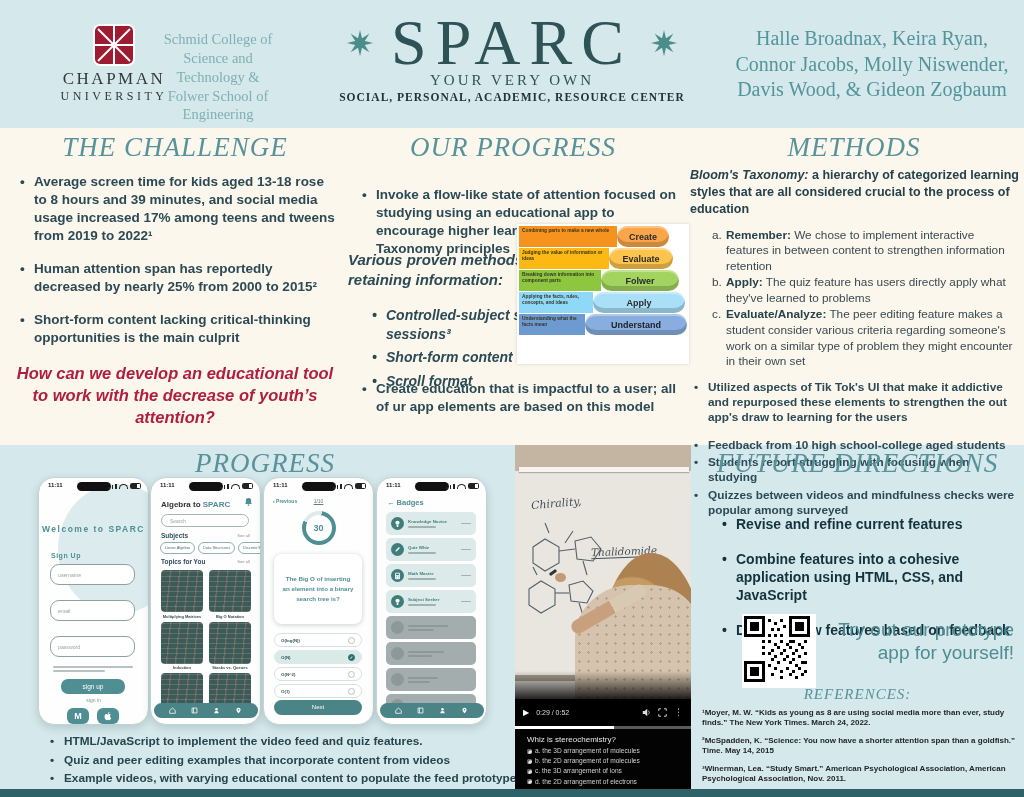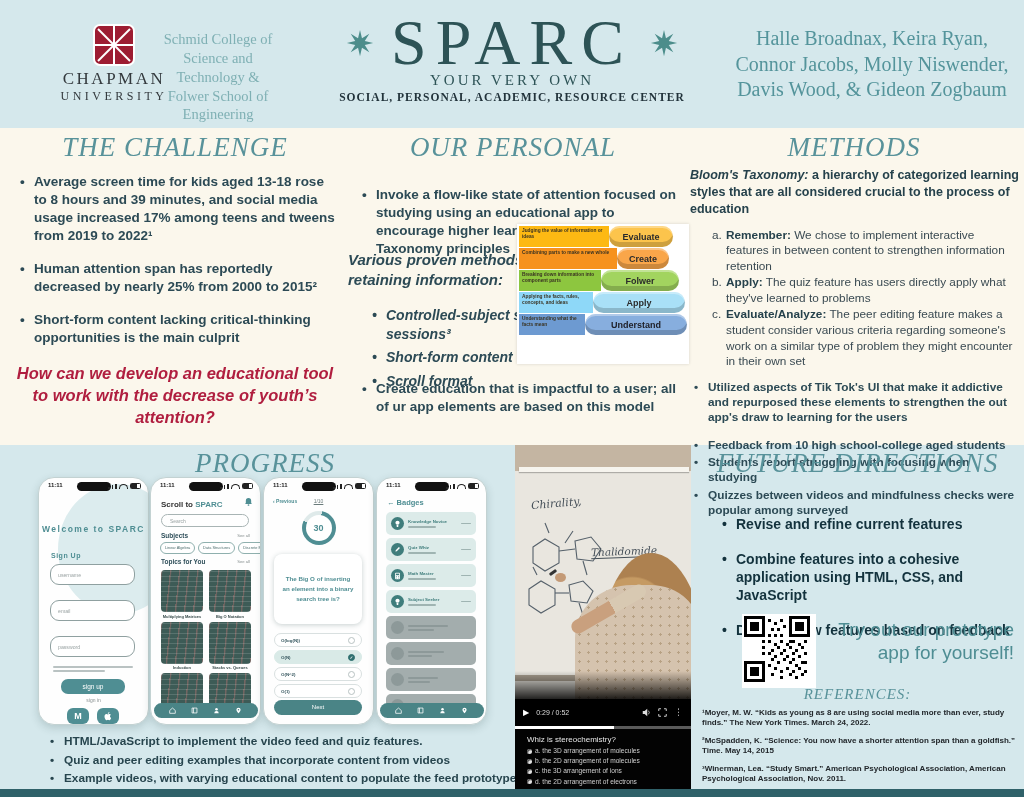--- a/index.html
+++ b/index.html
@@ -236,43 +236,43 @@
       <div class="sec-h">THE CHALLENGE</div>
       <ul class="blist">
         <li>Average screen time for kids aged 13-18 rose to 8 hours and 39 minutes, and social media usage increased 17% among teens and tweens from 2019 to 2022¹</li>
         <li>Human attention span has reportedly decreased by nearly 25% from 2000 to 2015²</li>
         <li>Short-form content lacking critical-thinking opportunities is the main culprit</li>
       </ul>
       <div class="question">How can we develop an educational tool to work with the decrease of youth’s attention?</div>
     </div>
 
     <div class="col col2">
-      <div class="sec-h">OUR PERSONAL</div>
+      <div class="sec-h">OUR PROGRESS</div>
       <ul class="blist abs sol-b1">
         <li>Invoke a flow-like state of attention focused on studying using an educational app to encourage higher learning based on Bloom's Taxonomy principles</li>
       </ul>
       <div class="abs sol-intro">Various proven methods of retaining information:</div>
       <ul class="blist abs sol-methods">
         <li>Controlled-subject study sessions³</li>
         <li>Short-form content</li>
         <li>Scroll format</li>
       </ul>
       <ul class="blist abs sol-b2">
         <li>Create education that is impactful to a user; all of ur app elements are based on this model</li>
       </ul>
     </div>
 
     <div class="abs bloom">
       <div class="brow">
+        <div class="bdesc" style="width:92px;background:#f6921e;">Combining parts to make a new whole</div>
+        <div class="bband" style="background:#f9a64a;max-width:52px;">Create</div>
+      </div>
+      <div class="brow">
         <div class="bdesc" style="width:84px;background:#fdb913;">Judging the value of information or ideas</div>
         <div class="bband" style="background:#fcc44c;max-width:64px;">Evaluate</div>
-      </div>
-      <div class="brow">
-        <div class="bdesc" style="width:92px;background:#f6921e;">Combining parts to make a new whole</div>
-        <div class="bband" style="background:#f9a64a;max-width:52px;">Create</div>
       </div>
       <div class="brow">
         <div class="bdesc" style="width:76px;background:#8dc63f;">Breaking down information into component parts</div>
         <div class="bband" style="background:#a2d45f;max-width:78px;">Folwer</div>
       </div>
       <div class="brow">
         <div class="bdesc" style="width:68px;background:#8ed8f8;">Applying the facts, rules, concepts, and ideas</div>
         <div class="bband" style="background:#a9e0f7;max-width:92px;">Apply</div>
       </div>
       <div class="brow">
@@ -351,21 +351,21 @@
           <span class="wf"></span>
           <span class="bt"></span>
         </span>
     </div>
     <span class="bell">
       <svg width="7" height="8" viewBox="0 0 10 12">
           <path fill="#4f8e93" d="M5 0a4 4 0 0 0-4 4v3L0 9h10L9 7V4a4 4 0 0 0-4-4z"></path>
           <circle cx="5" cy="10.5" r="1.3" fill="#4f8e93"></circle>
         </svg>
     </span>
-    <div class="p2-welcome"><span>Scroll to </span><span class="brand">SPARC</span></div>
+    <div class="p2-welcome"><span>Algebra to </span><span class="brand">SPARC</span></div>
     <div class="search">Search</div>
     <div class="rowlab" style="top:54px;">Subjects</div>
     <div class="seeall" style="top:55px;">See all</div>
     <div class="chips">
       <span class="chip">Linear Algebra</span>
       <span class="chip">Data Structures</span>
       <span class="chip">Discrete Math</span>
     </div>
     <div class="rowlab" style="top:80px;">Topics for You</div>
     <div class="seeall" style="top:81px;">See all</div>

